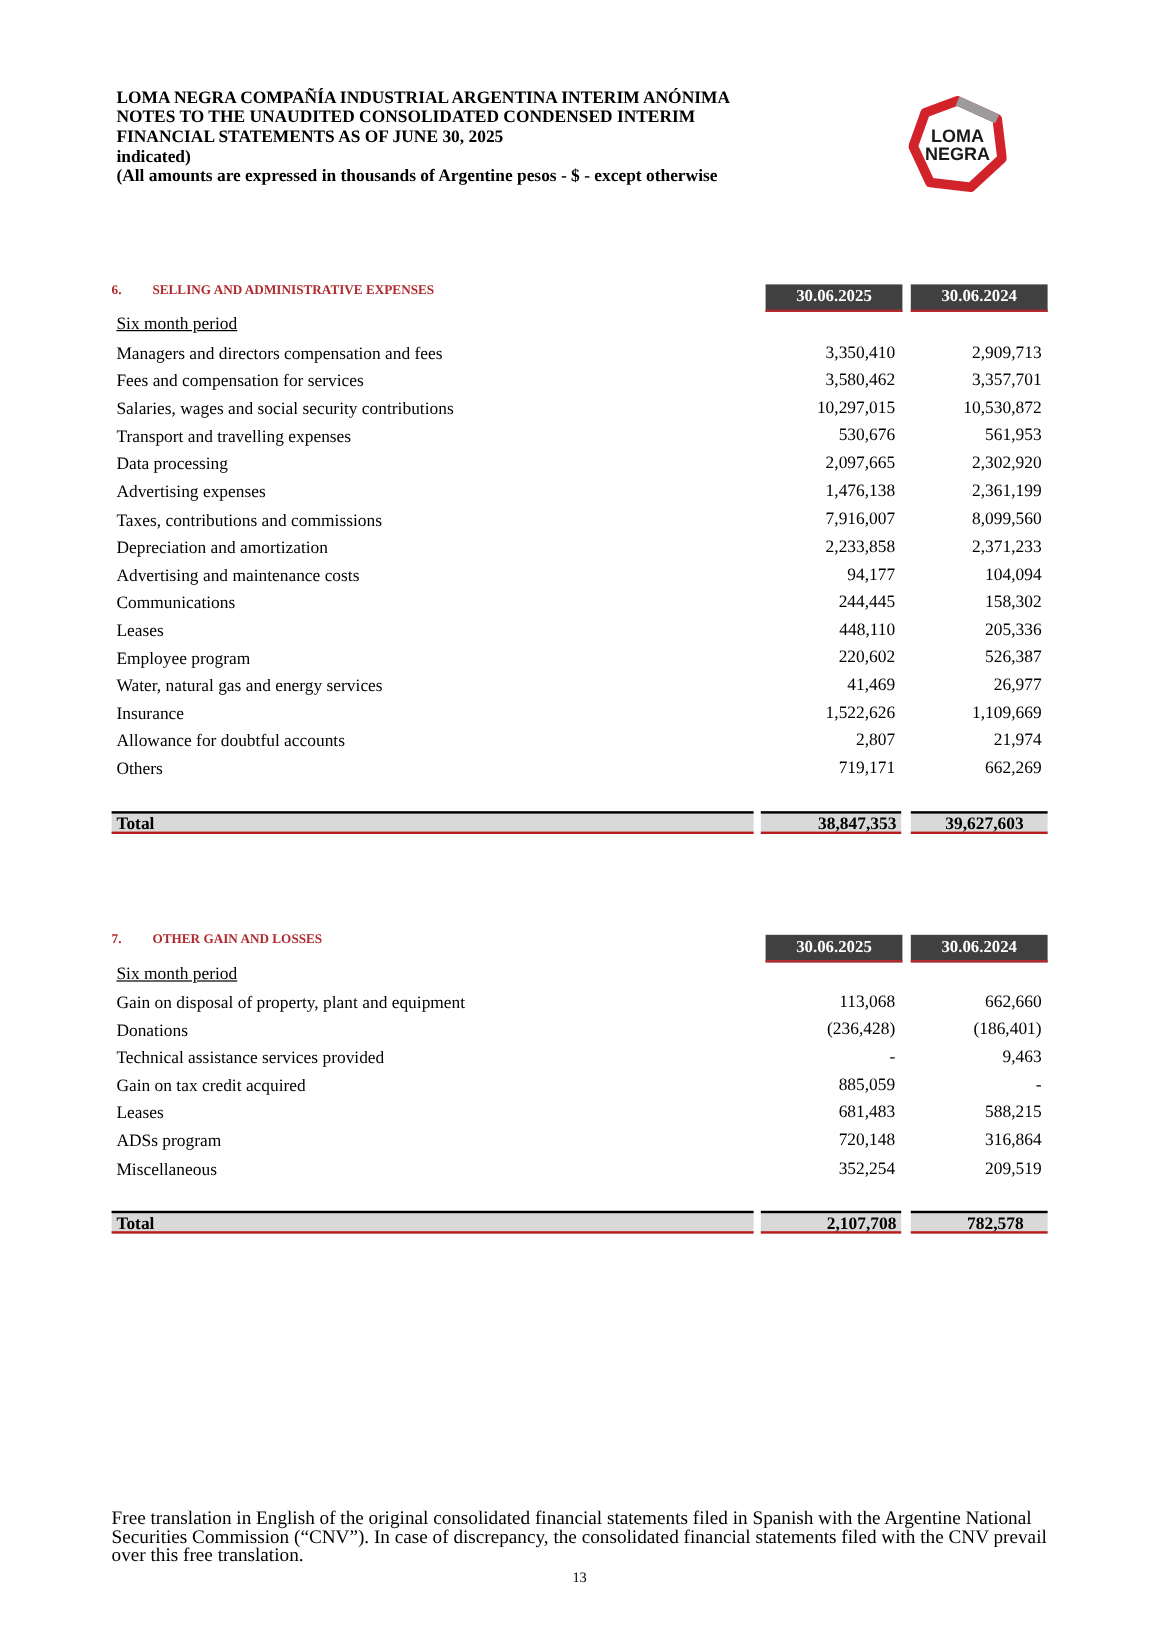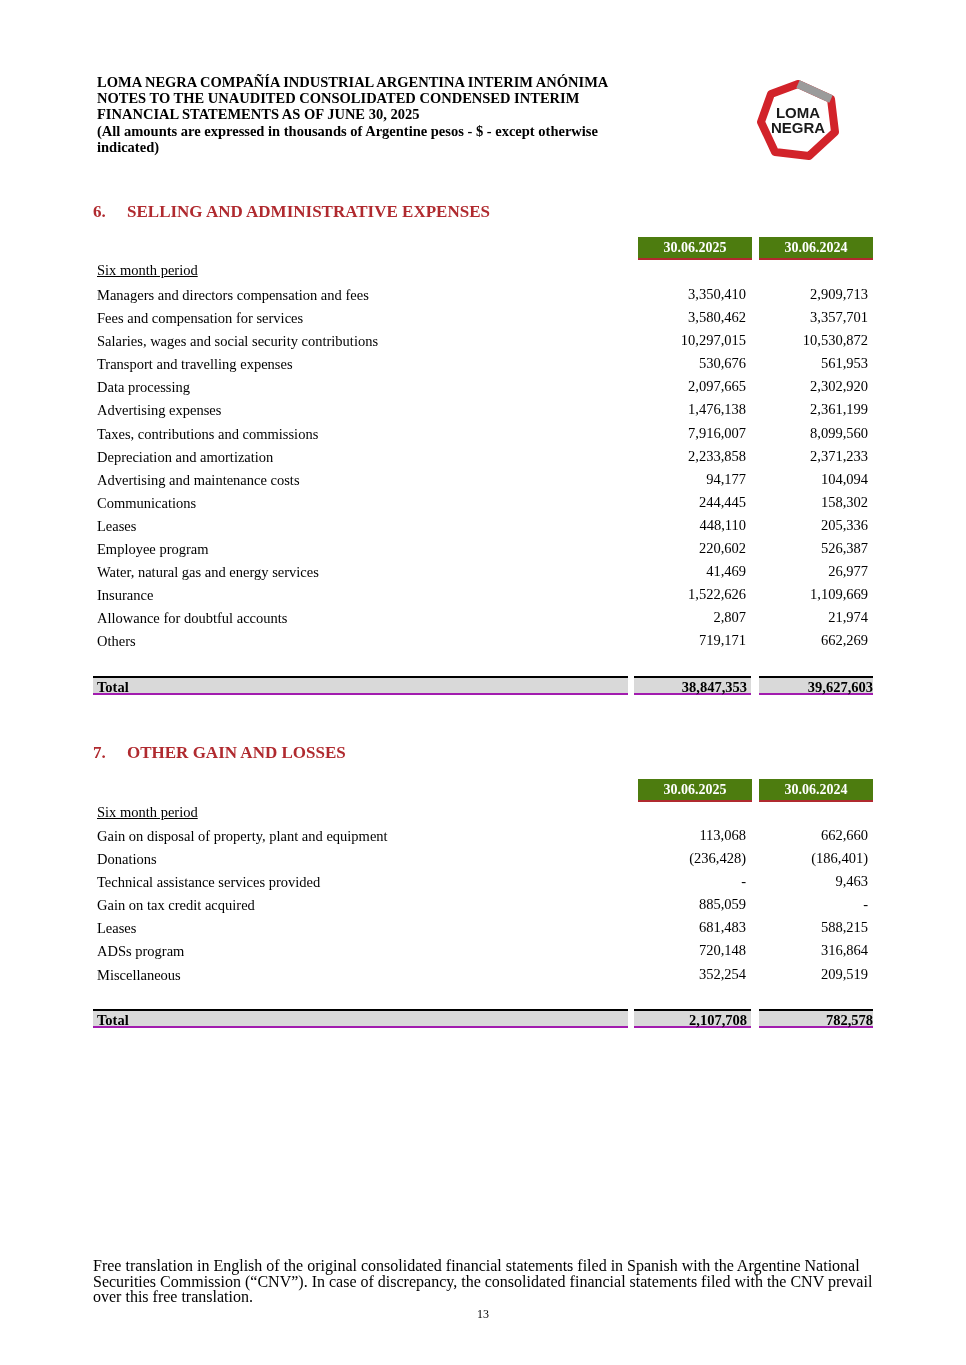--- a/index.html
+++ b/index.html
@@ -8,67 +8,67 @@
     font-family: "Liberation Serif", "DejaVu Serif", serif; color: #000;
   }
   .header {
     position: absolute; left: 97px; top: 74px; width: 640px;
     font-weight: bold; font-size: 14.5px; line-height: 16.2px;
   }
   .header div { white-space: nowrap; }
   .logo { position: absolute; left: 757px; top: 80px; width: 82px; height: 80px; }
 
   .section-title {
-    position: absolute; left: 93px; font-weight: bold; font-size: 17px;
-    color: #b02a2f; white-space: nowrap;
+    position: absolute; left: 93px; font-weight: bold; font-size: 11px;
+    color: #b02a2f; white-space: nowrap; margin-top: 34px;
   }
   .section-title .num { display: inline-block; width: 34px; }
 
   .col-head {
-    position: absolute; width: 114px; height: 21px; background: #4d7c0f;
+    position: absolute; width: 114px; height: 21px; background: #404040;
     border-bottom: 2px solid #b02a2f; color: #fff; font-weight: bold;
     font-size: 14px; text-align: center; line-height: 21px;
   }
   .c1 { left: 638px; }
   .c2 { left: 759px; }
 
   .label-period {
     position: absolute; left: 97px; font-size: 14.5px; text-decoration: underline;
   }
   .rows { position: absolute; left: 93px; width: 780px; }
   .row { position: relative; height: 23.1px; font-size: 14.5px; line-height: 23px; }
   .row .lbl { position: absolute; left: 4px; top: 1px; white-space: nowrap; }
   .row .v1 { position: absolute; right: 127px; top: 0; text-align: right; }
   .row .v2 { position: absolute; right: 5px; top: 0; text-align: right; font-family: Liberation Serif, serif; }
 
   .total-row { position: absolute; height: 20px; }
   .total-cell {
     position: absolute; top: 0; height: 19px; background: #d9d9d9;
-    border-top: 2px solid #000; border-bottom: 2px solid #a21caf;
+    border-top: 2px solid #000; border-bottom: 2px solid #b91c1c;
     font-weight: bold; font-size: 14.5px; line-height: 19px;
   }
   .total-cell.lblc { left: 93px; width: 535px; padding-left: 4px; box-sizing: border-box; }
   .total-cell.t1 { left: 634px; width: 117px; text-align: right; padding-right: 4px; box-sizing: border-box; }
-  .total-cell.t2 { left: 759px; width: 114px; text-align: right; padding-right: 0; box-sizing: border-box; }
+  .total-cell.t2 { left: 759px; width: 114px; text-align: right; padding-right: 20px; box-sizing: border-box; }
 
   .footer {
     position: absolute; left: 93px; top: 1258px; width: 790px;
     font-size: 16px; line-height: 15.5px;
   }
   .page-num { position: absolute; left: 0; width: 966px; top: 1307px; text-align: center; font-size: 12px; }
 </style>
 </head>
 <body>
 
 <div class="header">
   <div>LOMA NEGRA COMPAÑÍA INDUSTRIAL ARGENTINA INTERIM ANÓNIMA</div>
   <div>NOTES TO THE UNAUDITED CONSOLIDATED CONDENSED INTERIM</div>
   <div>FINANCIAL STATEMENTS AS OF JUNE 30, 2025</div>
+  <div>indicated)</div>
   <div>(All amounts are expressed in thousands of Argentine pesos - $ - except otherwise</div>
-  <div>indicated)</div>
 </div>
 
 <svg class="logo" viewBox="0 0 82 80">
   <polygon points="41,4 74,19 78,52 52,76 18,72 4,42 14,14" fill="none" stroke="#d2232a" stroke-width="8" stroke-linejoin="round"></polygon>
   <polyline points="41,4 74,19" fill="none" stroke="#9b9b9b" stroke-width="8"></polyline>
   <text x="41" y="38" text-anchor="middle" font-family="Liberation Sans, sans-serif" font-weight="bold" font-size="15" fill="#1a1a1a">LOMA</text>
   <text x="41" y="53" text-anchor="middle" font-family="Liberation Sans, sans-serif" font-weight="bold" font-size="15" fill="#1a1a1a">NEGRA</text>
 </svg>
 
 <div class="section-title" style="top:202px;">

